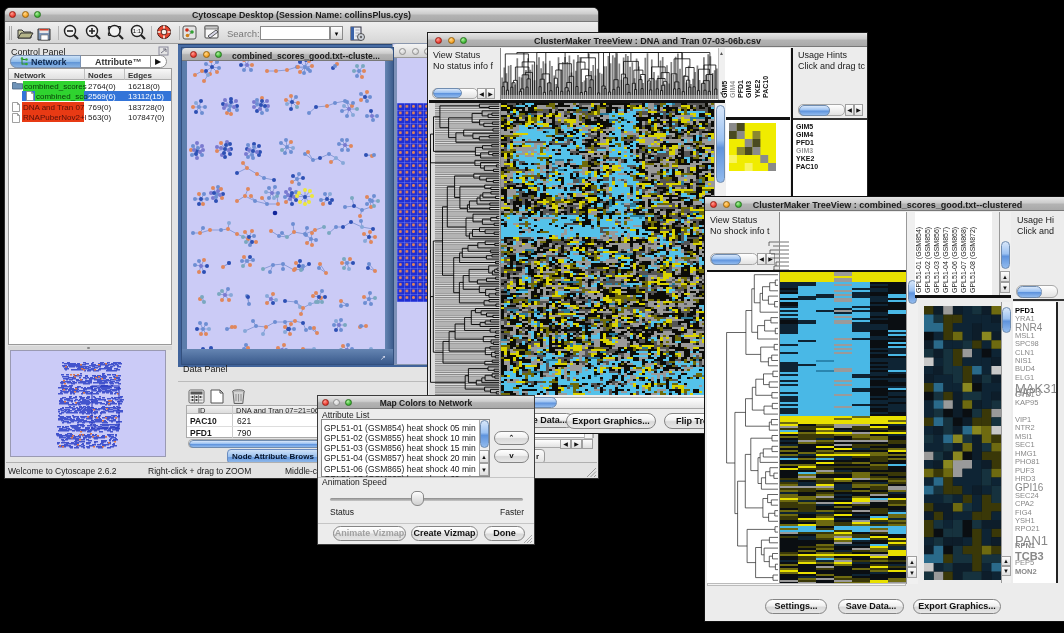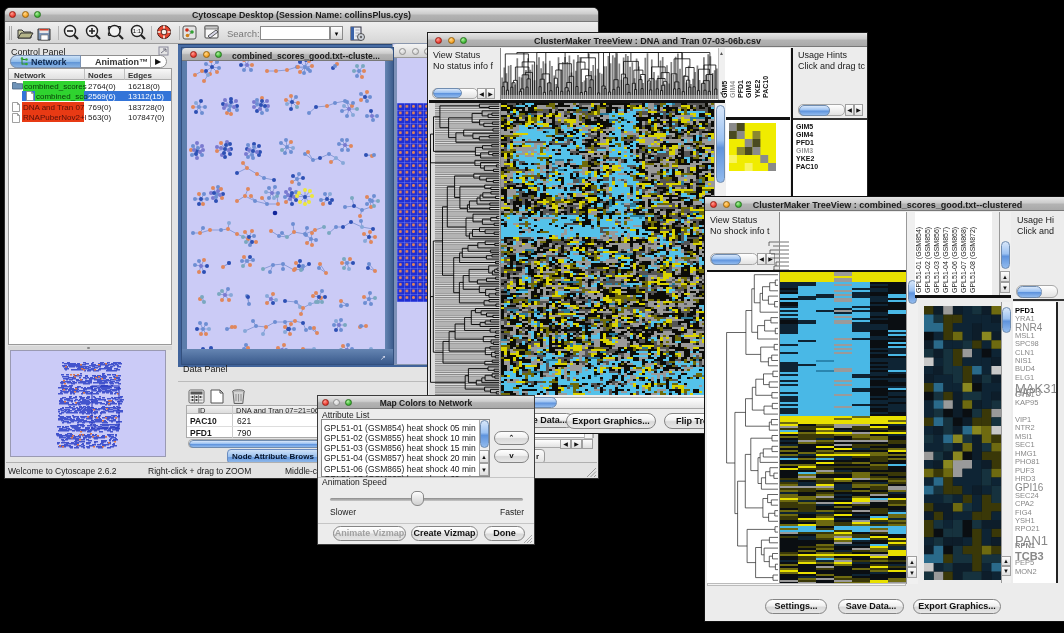--- a/index.html
+++ b/index.html
@@ -102,21 +102,21 @@
   </svg>
 <div class="a" style="left:10px;top:55px;width:157px;height:13px;border:1px solid #8f8f8f;border-radius:7px;background:#fff"></div>
 <div class="a" style="left:10px;top:55px;width:71px;height:13px;border-radius:7px 0 0 7px;background:linear-gradient(180deg,#cde2f8,#92bdea 50%,#5f94d6 55%,#88b4e4);border:1px solid #7a93b5"></div>
 <svg class="a" style="left:20px;top:57px" width="9" height="9" viewBox="0 0 9 9" xmlns="http://www.w3.org/2000/svg">
     <path d="M2 1.5 v6 M2 2.5 h4 M2 7 h4" stroke="#2a8a2a" stroke-width="1"></path>
     <circle cx="2" cy="1.5" r="1.3" fill="#33aa33"></circle>
     <circle cx="6.5" cy="2.5" r="1.3" fill="#33aa33"></circle>
     <circle cx="6.5" cy="7" r="1.3" fill="#33aa33"></circle>
   </svg>
 <div class="t" style="left:31px;top:57px;font-size:9px;font-weight:bold;color:#102a50">Network</div>
-<div class="t" style="left:95px;top:57px;font-size:9px;font-weight:bold;color:#333">Animation™</div>
+<div class="t" style="left:95px;top:57px;font-size:9px;font-weight:bold;color:#333">Attribute™</div>
 <div class="a" style="left:150px;top:55px;width:1px;height:13px;background:#9a9a9a"></div>
 <div class="t" style="left:155px;top:56.5px;font-size:8px;color:#111">▶</div>
 <div class="a" style="left:8px;top:68px;width:164px;height:277px;background:#fff;border:1px solid #9a9a9a"></div>
 <div class="a" style="left:9px;top:69px;width:162px;height:11px;background:linear-gradient(180deg,#f8f8f8,#e0e0e0);border-bottom:1px solid #b0b0b0"></div>
 <div class="a" style="left:84px;top:69px;width:1px;height:11px;background:#c0c0c0"></div>
 <div class="a" style="left:124px;top:69px;width:1px;height:11px;background:#c0c0c0"></div>
 <div class="t" style="left:14px;top:70.5px;font-size:8px;font-weight:bold;color:#333">Network</div>
 <div class="t" style="left:88px;top:70.5px;font-size:8px;font-weight:bold;color:#333">Nodes</div>
 <div class="t" style="left:128px;top:70.5px;font-size:8px;font-weight:bold;color:#333">Edges</div>
 <svg class="a" style="left:12px;top:81px" width="11" height="9" viewBox="0 0 11 9" xmlns="http://www.w3.org/2000/svg">
@@ -818,21 +818,21 @@
 <div class="a" style="left:479px;top:420px;width:10px;height:56px;background:#f0f0f0;border-left:1px solid #aaa"></div>
 <div class="pill" style="left:479.5px;top:420px;width:9px;height:28px;border-radius:4.5px"></div>
 <div class="sq" style="left:479px;top:450px;width:10px;height:13px;line-height:12px">▲</div>
 <div class="sq" style="left:479px;top:463px;width:10px;height:13px;line-height:12px">▼</div>
 <div class="btn" style="left:494px;top:431px;width:35px;height:14px;border-radius:7px;font-size:7px;line-height:12px">⌃</div>
 <div class="btn" style="left:494px;top:449px;width:35px;height:14px;border-radius:7px;font-size:8px;line-height:12px">v</div>
 <div class="a" style="left:318px;top:477px;width:216px;height:1px;background:#c5c5c5"></div>
 <div class="t" style="left:322px;top:477px;font-size:8.5px">Animation Speed</div>
 <div class="a" style="left:330px;top:498px;width:193px;height:3px;background:linear-gradient(180deg,#8a8a8a,#c8c8c8);border-radius:2px"></div>
 <div class="a" style="left:411px;top:491px;width:13px;height:15px;background:linear-gradient(180deg,#fdfdfd,#d0d0d0);border:1px solid #888;border-radius:5px 5px 6px 6px"></div>
-<div class="t" style="left:330px;top:507px;font-size:8.5px">Slower</div>
+<div class="t" style="left:330px;top:507px;font-size:8.5px">Status</div>
 <div class="t" style="left:500px;top:507px;font-size:8.5px">Faster</div>
 <div class="a" style="left:318px;top:522.5px;width:216px;height:1px;background:#c5c5c5"></div>
 <div class="btn" style="left:333px;top:526px;width:73px;height:15px;color:#a0a0a0">Animate Vizmap</div>
 <div class="btn" style="left:411px;top:526px;width:67px;height:15px">Create Vizmap</div>
 <div class="btn" style="left:484px;top:526px;width:41px;height:15px">Done</div>
 <svg class="a" style="left:524px;top:535px" width="9" height="8" viewBox="0 0 9 8" xmlns="http://www.w3.org/2000/svg">
     <path d="M8 0 L0 8 M8 3 L3 8 M8 6 L6 8" stroke="#999" stroke-width=".8"></path>
   </svg>
 <div class="a" style="left:705px;top:197px;width:365px;height:424px;background:#ececec;box-shadow:0 0 0 1px #111"></div>
 <div class="a tb" style="left:705px;top:197px;width:365px;height:14px;border-radius:4px 4px 0 0"></div>
@@ -929,18 +929,18 @@
 <div class="t" style="left:1015px;top:482.3px;font-size:10px;color:#888;font-weight:normal">GPI16</div>
 <div class="t" style="left:1015px;top:490.7px;font-size:7.5px;color:#888;font-weight:normal">SEC24</div>
 <div class="t" style="left:1015px;top:499.2px;font-size:7.5px;color:#888;font-weight:normal">CPA2</div>
 <div class="t" style="left:1015px;top:507.6px;font-size:7.5px;color:#888;font-weight:normal">FIG4</div>
 <div class="t" style="left:1015px;top:516.0px;font-size:7.5px;color:#888;font-weight:normal">YSH1</div>
 <div class="t" style="left:1015px;top:524.4px;font-size:7.5px;color:#888;font-weight:normal">RPO21</div>
 <div class="t" style="left:1015px;top:532.8px;font-size:13px;color:#888;font-weight:normal">PAN1</div>
 <div class="t" style="left:1015px;top:541.3px;font-size:7.5px;color:#888;font-weight:bold">RPN1</div>
 <div class="t" style="left:1015px;top:549.7px;font-size:11px;color:#888;font-weight:bold">TCB3</div>
 <div class="t" style="left:1015px;top:558.1px;font-size:7.5px;color:#888;font-weight:normal">PEP5</div>
-<div class="t" style="left:1015px;top:566.5px;font-size:7.5px;color:#888;font-weight:normal">MON2</div>
+<div class="t" style="left:1015px;top:566.5px;font-size:7.5px;color:#888;font-weight:bold">MON2</div>
 <div class="a" style="left:1056px;top:302px;width:2px;height:281px;background:#222"></div>
 <div class="a" style="left:707px;top:583px;width:199px;height:3px;background:#f4f4f4;border:1px solid #bbb"></div>
 <div class="a" style="left:706px;top:586px;width:363px;height:35px;background:#ececec"></div>
 <div class="btn" style="left:765px;top:599px;width:62px;height:15px">Settings...</div>
 <div class="btn" style="left:838px;top:599px;width:66px;height:15px">Save Data...</div>
 <div class="btn" style="left:913px;top:599px;width:88px;height:15px">Export Graphics...</div>
 </body></html>

